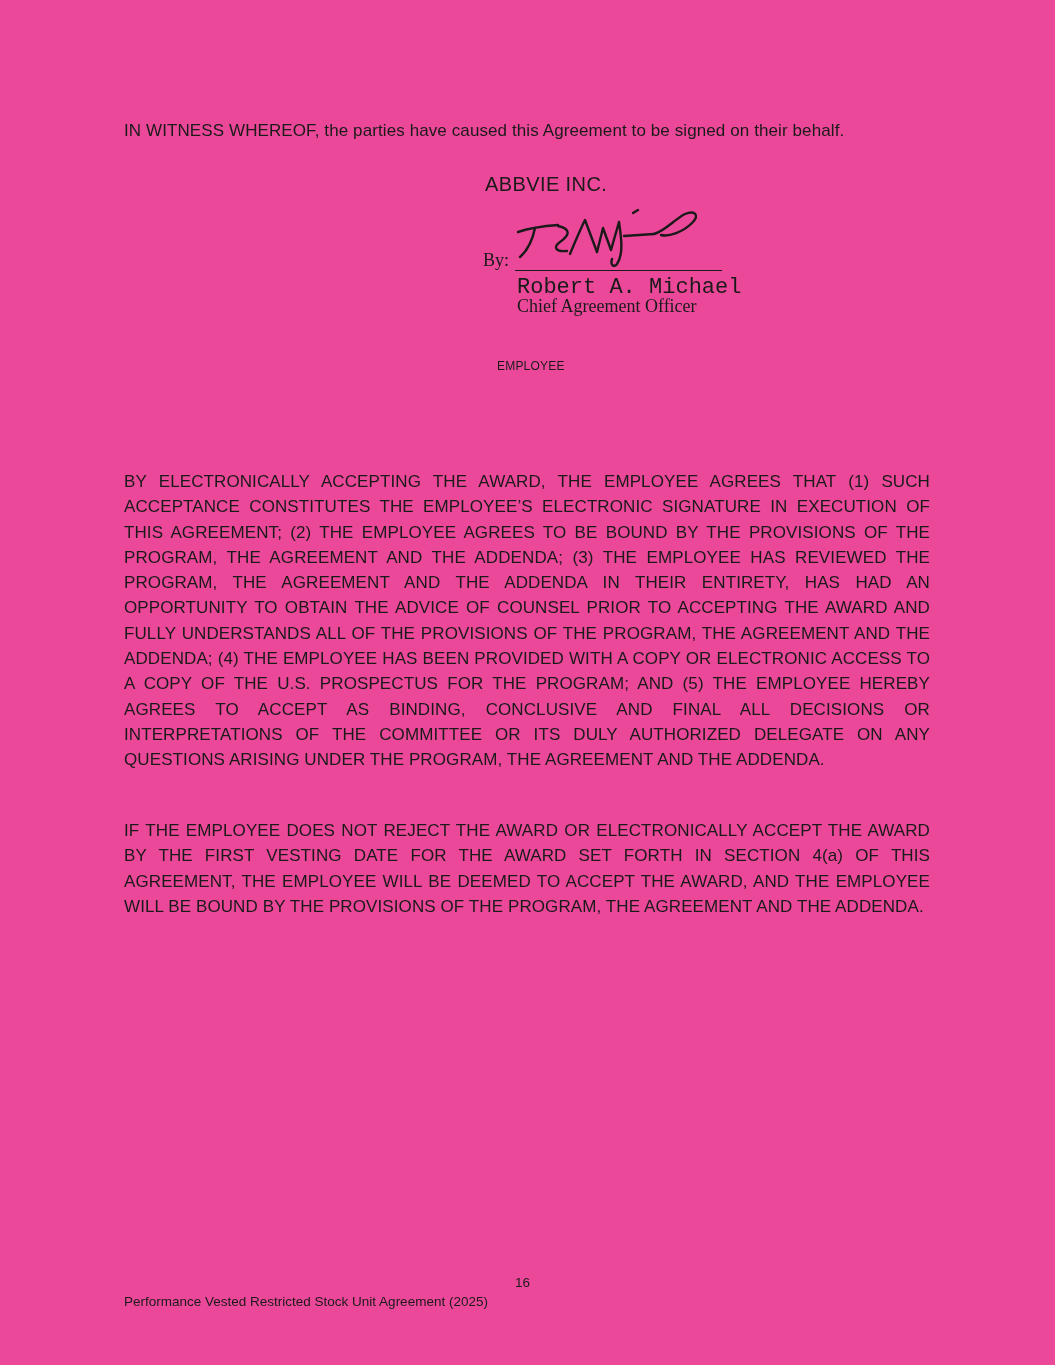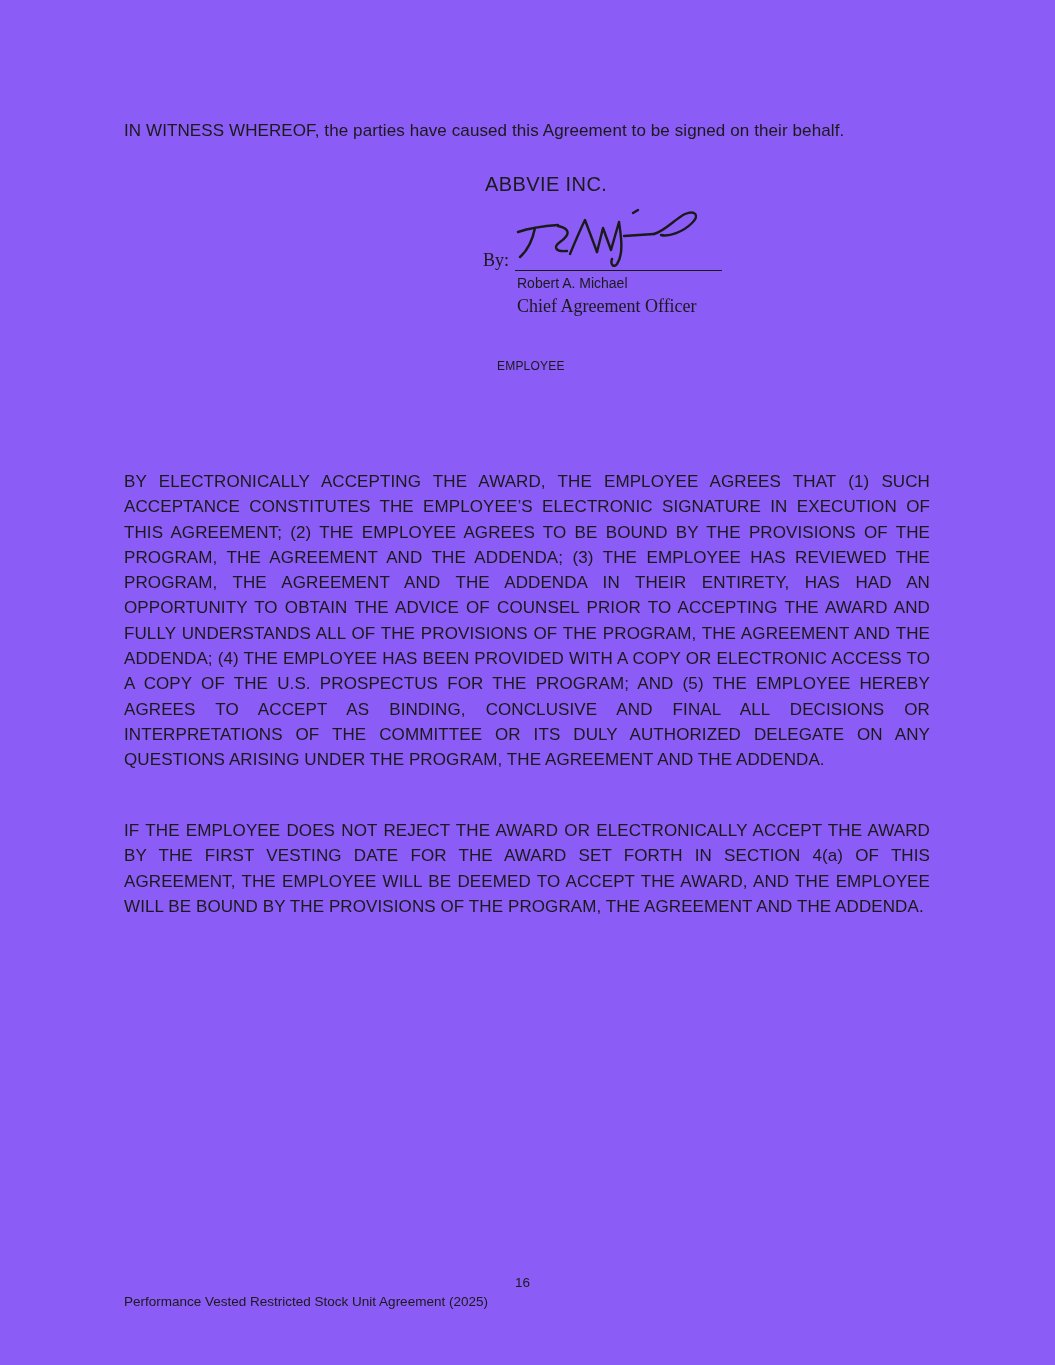--- a/index.html
+++ b/index.html
@@ -6,21 +6,21 @@
   html, body { background: #ffffff; }
   body {
     width: 1055px; height: 1365px;
     position: relative;
     font-family: "Liberation Sans", sans-serif;
     color: #1a1a1a;
     overflow: hidden;
   }
   .page {
     position: absolute; inset: 0;
-    background: #8b5cf6;
+    background: #ec4899;
   }
   .abs { position: absolute; }
 
   .witness-line {
     left: 124px; top: 120px; width: 810px;
     font-size: 17px; line-height: 22px;
     letter-spacing: 0.1px;
   }
   .company-name {
     left: 485px; top: 173px;
@@ -34,22 +34,22 @@
     left: 483px; top: 250px;
     font-family: "Liberation Serif", serif;
     font-size: 18px;
   }
   .sig-line {
     left: 515px; top: 270px; width: 207px; height: 0;
     border-top: 1.6px solid #1a1a1a;
   }
   .signatory-name {
     left: 517px; top: 275px;
-    font-family: Liberation Sans, sans-serif;
-    font-size: 14px;
+    font-family: Liberation Mono, monospace;
+    font-size: 22px;
     text-align: center;
   }
   .signatory-title {
     left: 517px; top: 296px;
     font-family: "Liberation Serif", serif;
     font-size: 18px;
   }
   .employee-heading {
     left: 497px; top: 350px;
     font-size: 12px; letter-spacing: 0.2px; margin-top: 9px;

